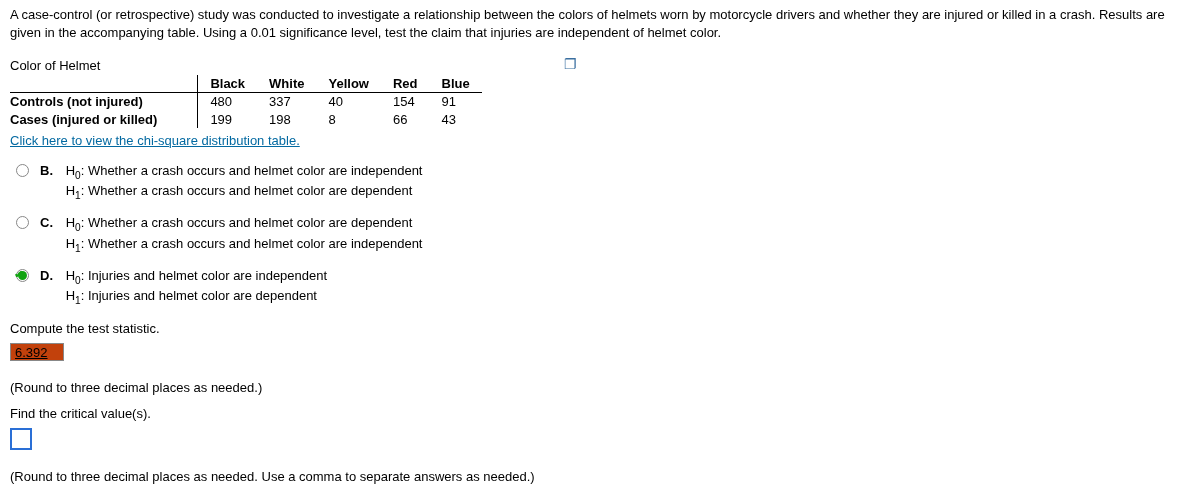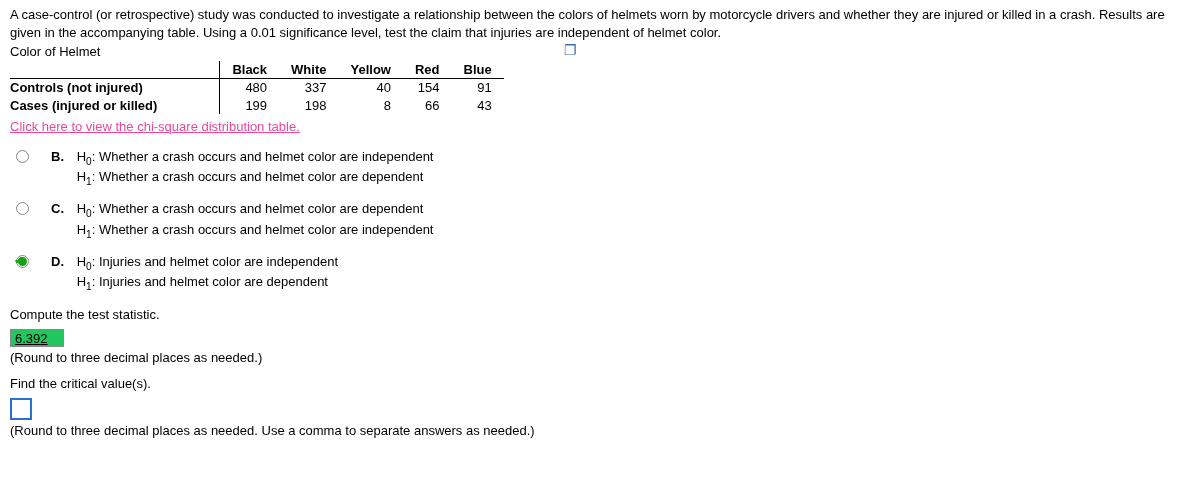--- a/index.html
+++ b/index.html
@@ -4,71 +4,71 @@
   <style>
     * { box-sizing: border-box; }
     body {
       font-family: Arial, Helvetica, sans-serif;
       font-size: 13px;
       color: #000;
       margin: 0;
       padding: 6px 10px;
       line-height: 1.35;
     }
-    .intro { margin-bottom: 2px; }
+    .intro { margin-bottom: 16px; }
     .table-wrap { margin-top: 2px; margin-bottom: 4px; position: relative; }
     .caption { font-weight: normal; width: 490px; }
     table.data {
       border-collapse: collapse;
       font-size: 13px;
     }
     table.data td, table.data th {
       padding: 0 12px;
-      text-align: right;
+      text-align: left;
       white-space: nowrap;
     }
     table.data td.rowlabel {
       text-align: left;
       padding-left: 0;
-      padding-right: 62px;
+      padding-right: 40px;
       font-weight: bold;
       min-width: 180px;
     }
     table.data thead th { font-weight: bold; border-bottom: 1px solid #000; }
     table.data thead th.rowlabel { border-bottom: 1px solid #000; }
     .vline { border-left: 1px solid #000; }
     .copy-icon {
       position: absolute;
       top: -2px;
       left: 554px;
       color: #3a6fa0;
       font-size: 14px;
     }
-    a.link { color: #ec4899; text-decoration: underline; }
+    a.link { color: #0369a1; text-decoration: underline; }
     .options { margin: 6px 0 6px 6px; }
-    .option { display:flex; align-items:flex-start; gap:22px; padding: 6px 0; }
+    .option { display:flex; align-items:flex-start; gap:11px; padding: 6px 0; }
     .radio {
       width: 13px; height: 13px; border:1px solid #888; border-radius:50%;
       margin-top: 2px; flex: 0 0 13px; position:relative;
     }
     .radio.selected::after {
       content:""; position:absolute; inset: 1px; border-radius:50%;
       background: #11a311;
     }
     .check { position:absolute; left:-3px; top:-3px; font-size:11px; color:#11a311; }
     .opt-letter { font-weight: bold; margin-right: 4px; min-width:18px; display:inline-block; }
     .opt-body { }
     .indent { padding-left: 26px; }
     .prompt { margin-bottom: 6px; }
     input.ans {
       border: 1px solid #888; font-family: inherit; font-size: 13px;
       padding: 1px 4px; width: 54px; height: 18px;
     }
-    input.ans.filled { background: #22c55e; text-decoration: underline; }
-    .hint { margin-top: 2px; margin-bottom: 8px; }
+    input.ans.filled { background: #c2410c; text-decoration: underline; }
+    .hint { margin-top: 18px; margin-bottom: 8px; }
     sub { font-size: 0.78em; }
   </style>
 </head>
 <body>
 
 
 
 <div class="intro">A case-control (or retrospective) study was conducted to investigate a relationship between the colors of helmets worn by motorcycle drivers and whether they are injured or killed in a crash. Results are given in the accompanying table. Using a 0.01 significance level, test the claim that injuries are independent of helmet color.</div>
 
 <div class="table-wrap">

